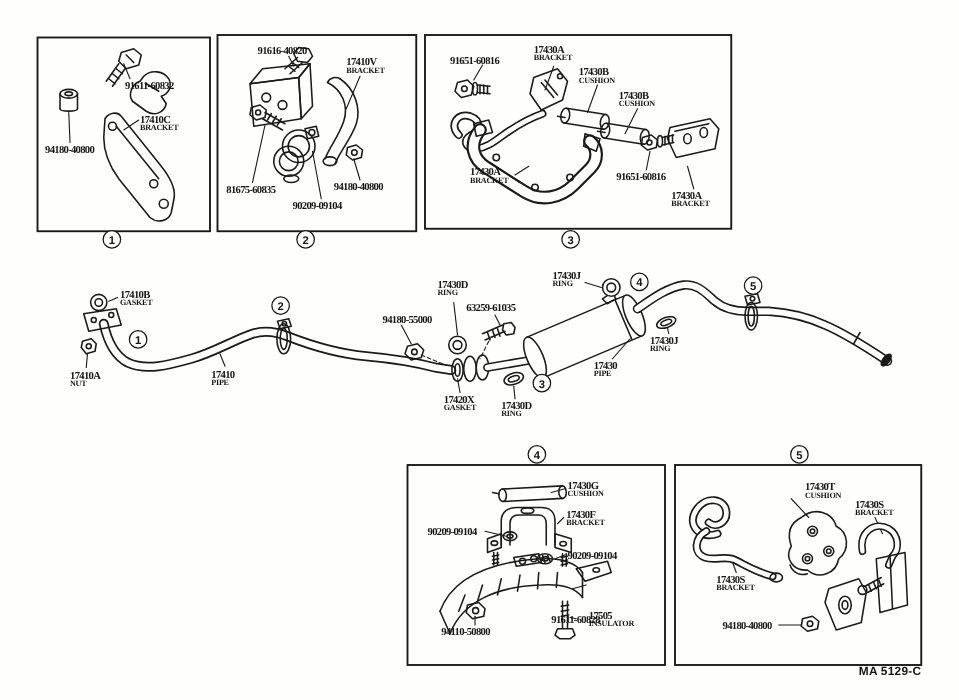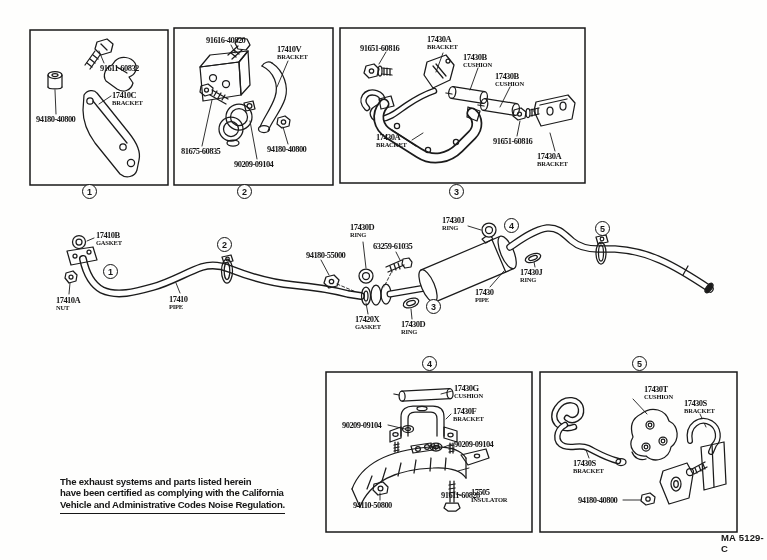--- a/index.html
+++ b/index.html
@@ -13,21 +13,21 @@
   .to{fill:none;stroke:#1b1b1b;stroke-linecap:round;stroke-linejoin:round;}
   .ti{fill:none;stroke:#fefefd;stroke-linecap:round;stroke-linejoin:round;}
   .plabel{position:absolute;white-space:nowrap;line-height:1;font-family:Liberation Serif, serif;}
   .pnum{display:block;font-weight:700;font-size:8.5px;letter-spacing:-0.55px;}
   .pcap{display:block;font-weight:700;font-size:6.5px;letter-spacing:-0.2px;margin-top:0px;}
   .co{position:absolute;width:13px;height:13px;border:1.5px solid #161616;border-radius:50%;
       display:flex;align-items:center;justify-content:center;
       font-weight:700;font-size:9px;background:#fefefd;}
   .notice{position:absolute;font-weight:700;font-size:9.6px;line-height:11.3px;
           letter-spacing:-0.25px;border-bottom:1.6px solid #161616;padding-bottom:3px;}
-  .pagecode{position:absolute;font-weight:700;font-size:9.5px;letter-spacing:0.2px;margin-left:34px;}
+  .pagecode{position:absolute;font-weight:700;font-size:9.5px;letter-spacing:0.2px;}
 </style>
 </head>
 <body>
 
 <div class="page">
 
 <svg class="art" width="767" height="560" viewBox="0 0 767 560">
 
   <g>
     <rect class="box" x="30" y="30" width="138" height="155"></rect>
@@ -428,20 +428,15 @@
 <span class="co" style="left:237px;top:184px">2</span>
 <span class="co" style="left:449px;top:184px">3</span>
 <span class="co" style="left:103px;top:264px">1</span>
 <span class="co" style="left:217px;top:237px">2</span>
 <span class="co" style="left:426px;top:299px">3</span>
 <span class="co" style="left:504px;top:218px">4</span>
 <span class="co" style="left:595px;top:221px">5</span>
 <span class="co" style="left:422px;top:356px">4</span>
 <span class="co" style="left:632px;top:356px">5</span>
 
-<div class="notice" style="left:60px;top:476px">
-  <div>The exhaust systems and parts listed herein</div>
-  <div>have been certified as complying with the California</div>
-  <div>Vehicle and Administrative Codes Noise Regulation.</div>
+<div class="pagecode" style="left:687px;top:532px">MA 5129-C</div>
+
 </div>
-<div class="pagecode" style="left:687px;top:532px">MA 5129-C</div>
-
-</div>
 
 </body></html>

